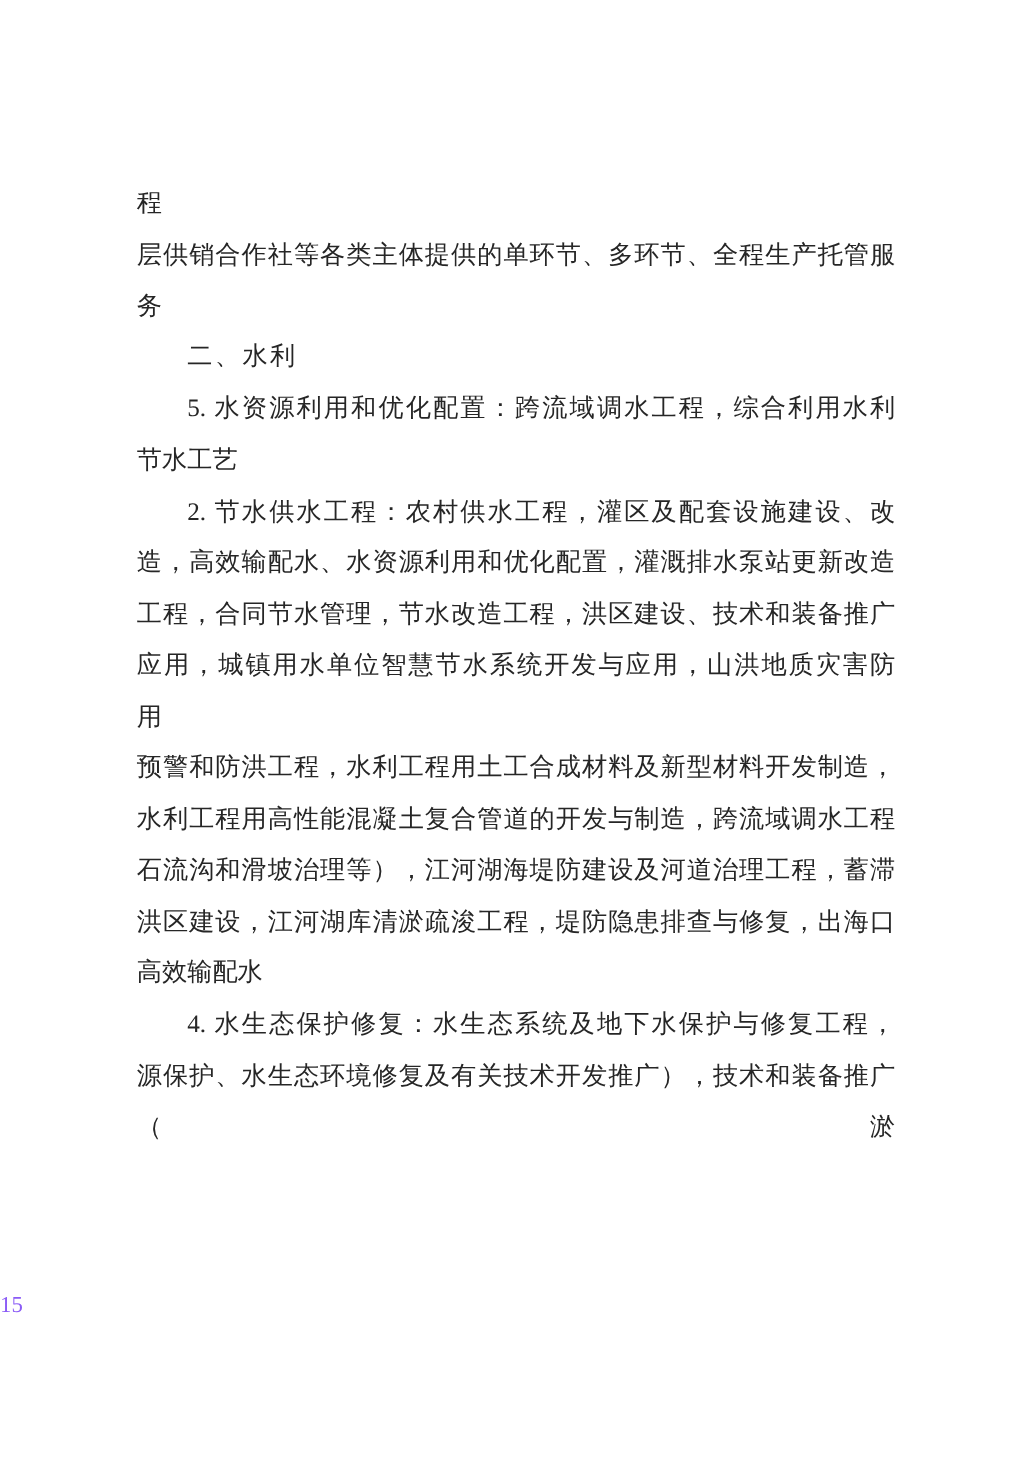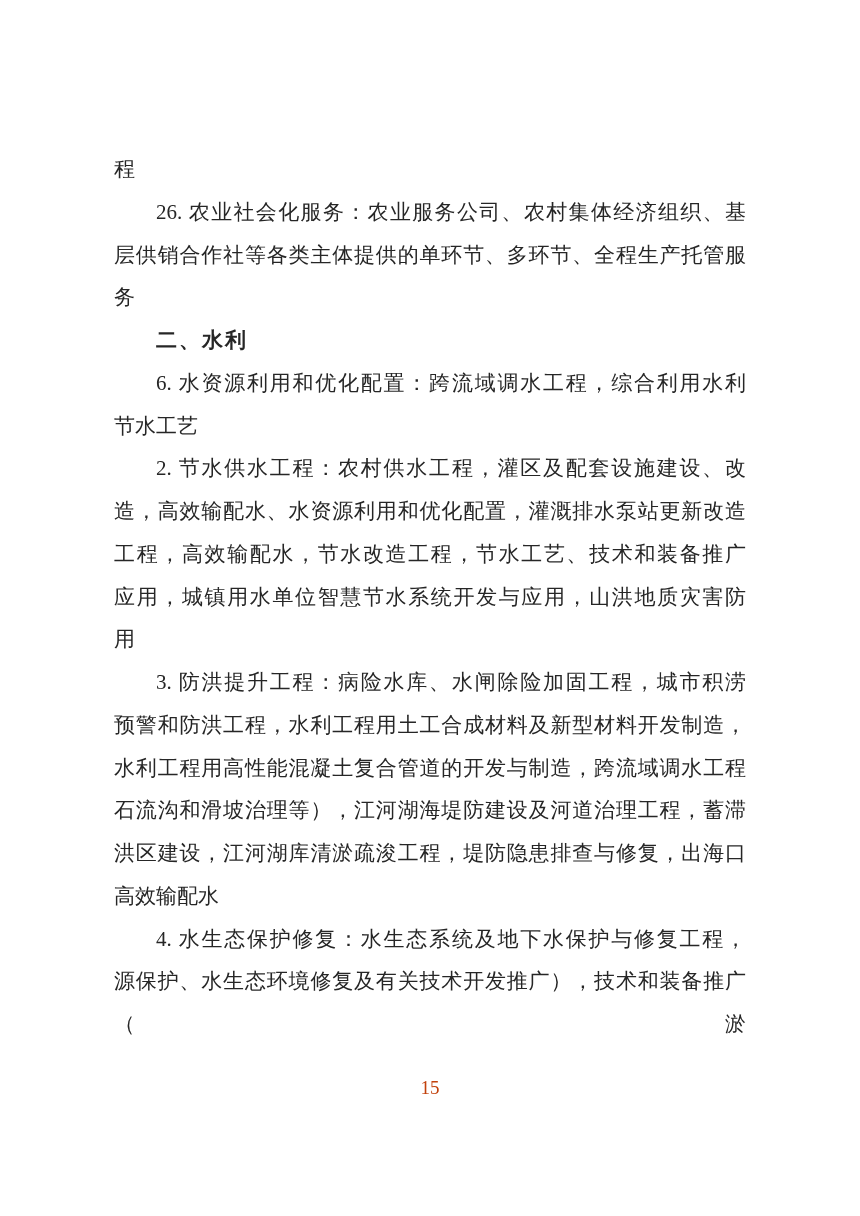--- a/index.html
+++ b/index.html
@@ -40,70 +40,67 @@
   .fill {
     text-align-last: justify;
   }
   .end {
     text-align-last: left;
   }
   .indent {
     text-indent: 42px;
   }
   .heading {
-    font-weight: 700;
+    font-weight: 400;
     font-family: "Liberation Sans", sans-serif;
     letter-spacing: 2px;
   }
   .footer {
     position: absolute;
     top: 1076px;
     left: 0;
     width: 100%;
-    text-align: center;
     font-size: 19px;
     line-height: 24px;
-    color: #c2410c;
+    color: #8b5cf6;
   }
 </style>
 </head>
 <body>
 
 <div class="page">
   <div class="content">
 
     <div class="para">
       <div class="line end">程</div>
     </div>
 
     <div class="para">
-      <div class="line fill indent">26. 农业社会化服务：农业服务公司、农村集体经济组织、基</div>
       <div class="line fill">层供销合作社等各类主体提供的单环节、多环节、全程生产托管服</div>
       <div class="line end">务</div>
     </div>
 
     <div class="para">
       <div class="line end indent heading">二、水利</div>
     </div>
 
     <div class="para">
-      <div class="line fill indent">6. 水资源利用和优化配置：跨流域调水工程，综合利用水利</div>
+      <div class="line fill indent">5. 水资源利用和优化配置：跨流域调水工程，综合利用水利</div>
       <div class="line end">节水工艺</div>
     </div>
 
     <div class="para">
       <div class="line fill indent">2. 节水供水工程：农村供水工程，灌区及配套设施建设、改</div>
       <div class="line fill">造，高效输配水、水资源利用和优化配置，灌溉排水泵站更新改造</div>
-      <div class="line fill">工程，高效输配水，节水改造工程，节水工艺、技术和装备推广</div>
+      <div class="line fill">工程，合同节水管理，节水改造工程，洪区建设、技术和装备推广</div>
       <div class="line fill">应用，城镇用水单位智慧节水系统开发与应用，山洪地质灾害防</div>
       <div class="line end">用</div>
     </div>
 
     <div class="para">
-      <div class="line fill indent">3. 防洪提升工程：病险水库、水闸除险加固工程，城市积涝</div>
       <div class="line fill">预警和防洪工程，水利工程用土工合成材料及新型材料开发制造，</div>
       <div class="line fill">水利工程用高性能混凝土复合管道的开发与制造，跨流域调水工程</div>
       <div class="line fill">石流沟和滑坡治理等），江河湖海堤防建设及河道治理工程，蓄滞</div>
       <div class="line fill">洪区建设，江河湖库清淤疏浚工程，堤防隐患排查与修复，出海口</div>
       <div class="line end">高效输配水</div>
     </div>
 
     <div class="para">
       <div class="line fill indent">4. 水生态保护修复：水生态系统及地下水保护与修复工程，</div>
       <div class="line fill">源保护、水生态环境修复及有关技术开发推广），技术和装备推广（淤</div>

